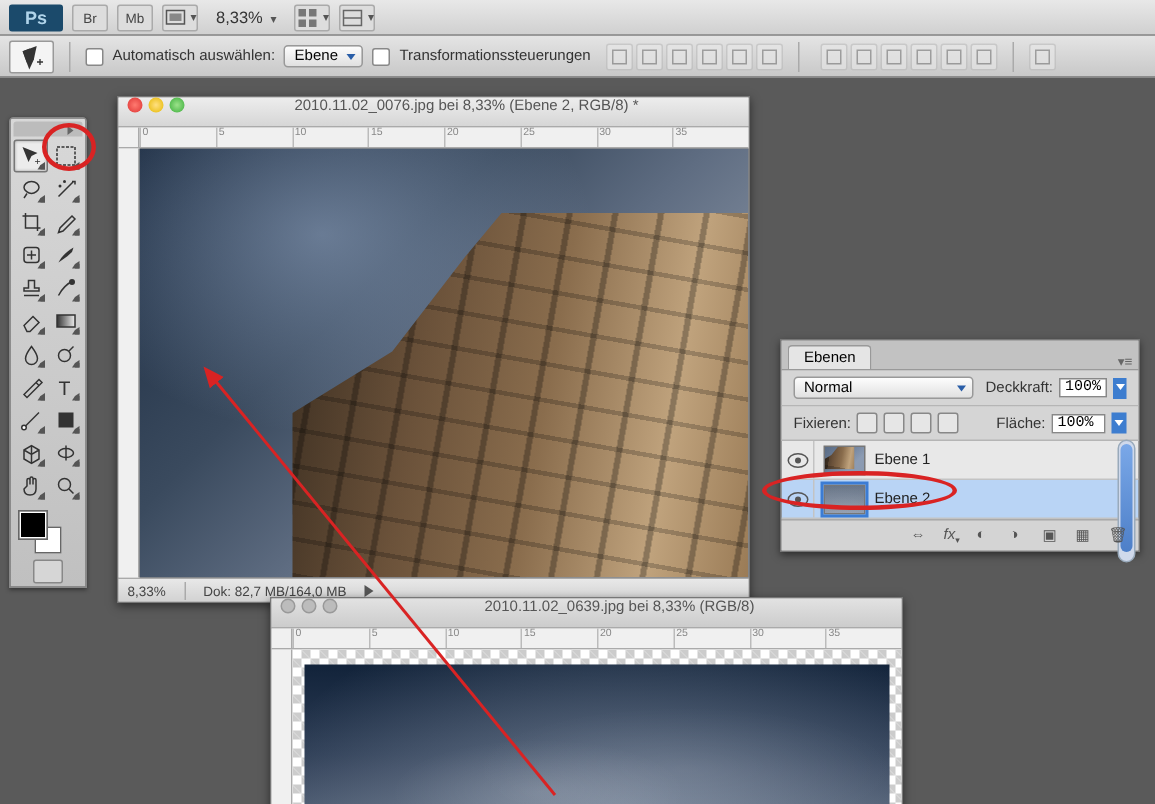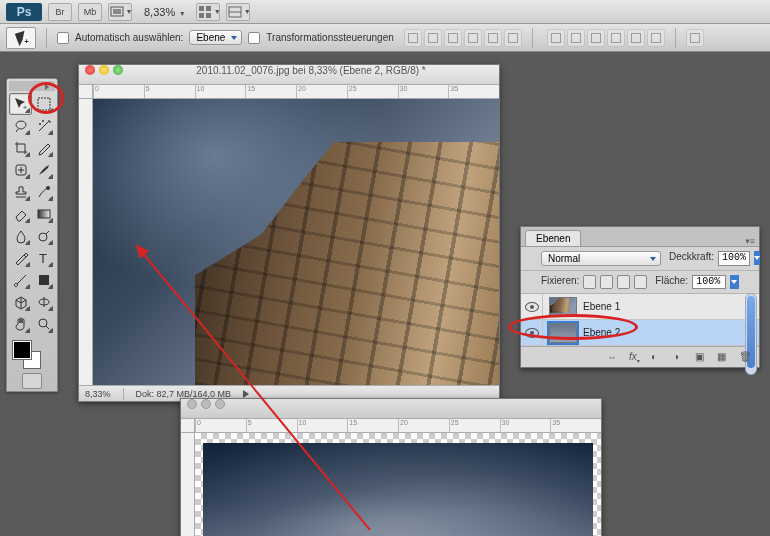--- a/index.html
+++ b/index.html
@@ -77,21 +77,21 @@
 
   .statusbar{height:16px;background:linear-gradient(#e8e8e8,#d2d2d2);border-top:1px solid #aaa;display:flex;align-items:center;font-size:9px;color:#444;padding:0 6px;gap:12px;}
   .status-sep{height:12px;width:1px;background:#aaa;}
   .status-arrow{width:0;height:0;border:4px solid transparent;border-left:6px solid #555;}
 
   
   .panel{position:absolute;right:10px;top:226px;width:240px;background:linear-gradient(#dcdcdc,#c7c7c7);border:1px solid #777;box-shadow:0 2px 5px rgba(0,0,0,.5);}
   .panel-tabrow{height:20px;background:#c2c2c2;display:flex;align-items:flex-end;border-bottom:1px solid #999;}
   .panel-tab{background:#e5e5e5;border:1px solid #999;border-bottom:none;border-radius:3px 3px 0 0;padding:2px 10px;font-size:10px;margin-left:4px;}
   .panel-close{margin-left:auto;margin-right:4px;font-size:9px;color:#666;cursor:default;}
-  .panel-row{display:flex;padding:4px 20px;gap:4px;border-bottom:1px solid #b5b5b5;background:#d5d5d5;}
+  .panel-row{display:flex;align-items:center;padding:4px 8px;gap:4px;border-bottom:1px solid #b5b5b5;background:#d5d5d5;}
   .panel-row .dd-pill{flex:0 0 120px;}
   .spacer{flex:1;}
   .lbl{font-size:10px;color:#333;}
   .val-field{background:#fff;border:1px solid #888;font-size:10px;padding:0 3px;width:36px;font-family:Liberation Mono, monospace;}
   .val-arrow{width:10px;height:14px;background:#3d7dcf;display:flex;align-items:center;justify-content:center;}
   .val-arrow::before{content:"";border:3px solid transparent;border-top:4px solid #fff;margin-top:2px;}
   .lock-icn{width:14px;height:14px;display:inline-block;border:1px solid #888;border-radius:2px;background:#e6e6e6;position:relative;}
 
   .layers-list{max-height:96px;overflow:hidden;border-bottom:1px solid #aaa;}
   .layer-row{display:flex;align-items:center;height:26px;border-bottom:1px solid #c3c3c3;background:#e8e8e8;}
@@ -514,20 +514,21 @@
   </div>
 </div>
 
 <div class="docwin" style="left:180px;top:398px;width:422px;">
   <div class="titlebar" style="background:linear-gradient(#e2e2e2,#cccccc);">
     <div class="traffic">
       <span class="dot dim"></span>
       <span class="dot dim"></span>
       <span class="dot dim"></span>
     </div>
+    <span class="doc-title">2010.11.02_0639.jpg bei 8,33% (RGB/8)</span>
   </div>
   <div class="ruler-h">
     <div style="width:14px;border-right:1px solid #aaa;"></div>
     <div id="ruler2h" style="flex:1;display:flex;">
         <div class="ruler-tick">0</div>
         <div class="ruler-tick">5</div>
         <div class="ruler-tick">10</div>
         <div class="ruler-tick">15</div>
         <div class="ruler-tick">20</div>
         <div class="ruler-tick">25</div>

